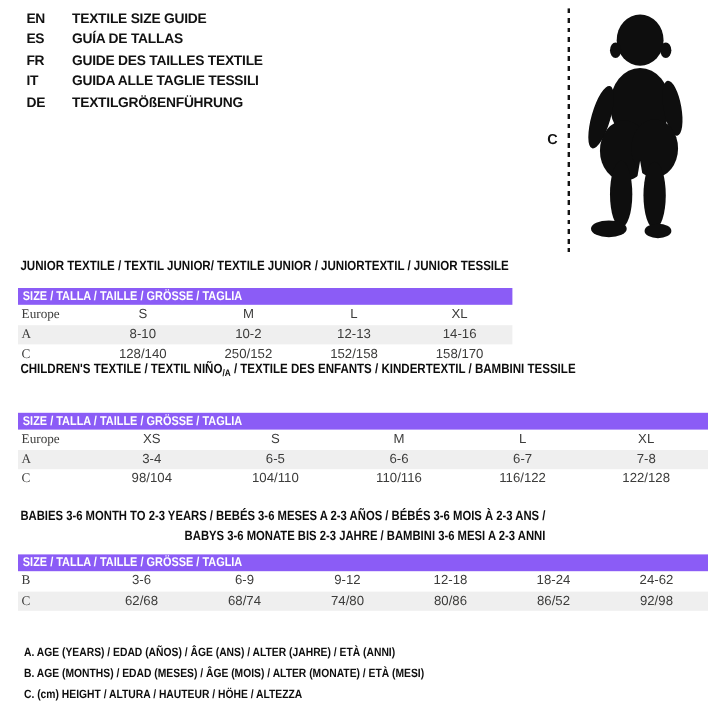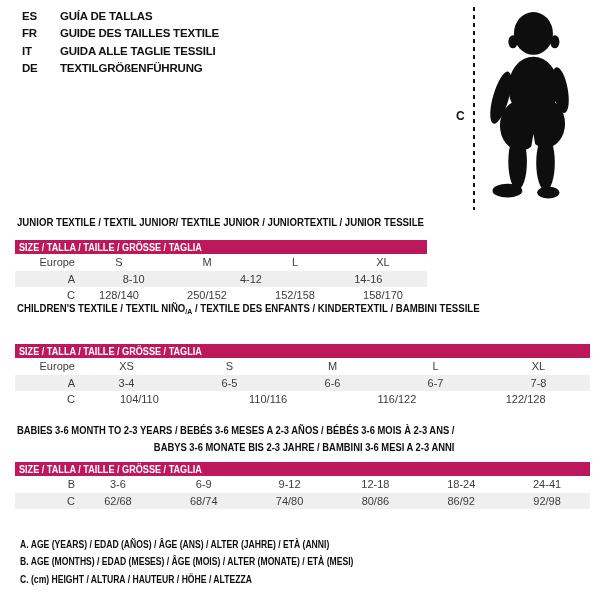--- a/index.html
+++ b/index.html
@@ -30,39 +30,43 @@
     white-space:nowrap; line-height:13px;
   }
   .cond { display:inline-block; transform:scaleX(0.86); transform-origin:0 50%; white-space:nowrap; }
   .cond2 { display:block; transform:scaleX(0.84); transform-origin:0 0; white-space:nowrap; }
   .sub-a { font-size:8px; vertical-align:-2px; }
   .tbl { position:absolute; display:flex; flex-direction:column; }
   .tbl1 { left:15px; top:240px; width:412px; }
   .tbl2 { left:15px; top:344px; width:575px; }
   .tbl3 { left:15px; top:462px; width:575px; }
   .bar {
-    height:14px; line-height:14px; background:#be185d; color:#ffffff;
+    height:14px; line-height:14px; background:#8b5cf6; color:#ffffff;
     font-size:10.6px; font-weight:bold; padding-left:4px; white-space:nowrap;
   }
   .trow { display:flex; height:16.5px; line-height:16.5px; font-size:11px; color:#3c3c3b; }
   .trow:nth-child(odd) { background:#efefef; }
-  .lbl { width:60px; padding-left:3px; text-align:right; }
+  .lbl { width:60px; padding-left:3px; text-align:left;font-family:Liberation Serif, serif; }
   .cell { flex:1; text-align:center; }
   
   .title2line { line-height:17.4px;text-align:right; }
   
   .notes { position:absolute; left:20px; top:536px; }
   .note { height:17.3px; line-height:17.3px; font-size:10px; font-weight:bold; color:#0d0d0d; white-space:nowrap; }
 </style>
 </head>
 <body>
 
 <div class="page">
 
   <div class="langs">
+    <div class="lang-row">
+      <span class="lang-code">EN</span>
+      <span class="lang-title">TEXTILE SIZE GUIDE</span>
+    </div>
     <div class="lang-row">
       <span class="lang-code">ES</span>
       <span class="lang-title">GUÍA DE TALLAS</span>
     </div>
     <div class="lang-row">
       <span class="lang-code">FR</span>
       <span class="lang-title">GUIDE DES TAILLES TEXTILE</span>
     </div>
     <div class="lang-row">
       <span class="lang-code">IT</span>
@@ -103,21 +107,22 @@
     <div class="trow">
       <span class="lbl">Europe</span>
       <span class="cell">S</span>
       <span class="cell">M</span>
       <span class="cell">L</span>
       <span class="cell">XL</span>
     </div>
     <div class="trow">
       <span class="lbl">A</span>
       <span class="cell">8-10</span>
-      <span class="cell">4-12</span>
+      <span class="cell">10-2</span>
+      <span class="cell">12-13</span>
       <span class="cell">14-16</span>
     </div>
     <div class="trow">
       <span class="lbl">C</span>
       <span class="cell">128/140</span>
       <span class="cell">250/152</span>
       <span class="cell">152/158</span>
       <span class="cell">158/170</span>
     </div>
   </div>
@@ -136,20 +141,21 @@
     <div class="trow">
       <span class="lbl">A</span>
       <span class="cell">3-4</span>
       <span class="cell">6-5</span>
       <span class="cell">6-6</span>
       <span class="cell">6-7</span>
       <span class="cell">7-8</span>
     </div>
     <div class="trow">
       <span class="lbl">C</span>
+      <span class="cell">98/104</span>
       <span class="cell">104/110</span>
       <span class="cell">110/116</span>
       <span class="cell">116/122</span>
       <span class="cell">122/128</span>
     </div>
   </div>
 
   <h2 class="sec-title title2line" style="top:422px;">
     <span class="cond2">
       <span>BABIES 3-6 MONTH TO 2-3 YEARS / BEBÉS 3-6 MESES A 2-3 AÑOS / BÉBÉS 3-6 MOIS À 2-3 ANS /</span><br>
@@ -158,29 +164,29 @@
   </h2>
   <div class="tbl tbl3">
     <div class="bar"><span class="cond">SIZE / TALLA / TAILLE / GRÖSSE / TAGLIA</span></div>
     <div class="trow">
       <span class="lbl">B</span>
       <span class="cell">3-6</span>
       <span class="cell">6-9</span>
       <span class="cell">9-12</span>
       <span class="cell">12-18</span>
       <span class="cell">18-24</span>
-      <span class="cell">24-41</span>
+      <span class="cell">24-62</span>
     </div>
     <div class="trow">
       <span class="lbl">C</span>
       <span class="cell">62/68</span>
       <span class="cell">68/74</span>
       <span class="cell">74/80</span>
       <span class="cell">80/86</span>
-      <span class="cell">86/92</span>
+      <span class="cell">86/52</span>
       <span class="cell">92/98</span>
     </div>
   </div>
 
   <div class="notes">
     <div class="note"><span class="cond">A. AGE (YEARS) / EDAD (AÑOS) / ÂGE (ANS) / ALTER (JAHRE) / ETÀ (ANNI)</span></div>
     <div class="note"><span class="cond">B. AGE (MONTHS) / EDAD (MESES) / ÂGE (MOIS) / ALTER (MONATE) / ETÀ (MESI)</span></div>
     <div class="note"><span class="cond">C. (cm) HEIGHT / ALTURA / HAUTEUR / HÖHE / ALTEZZA</span></div>
   </div>
 

